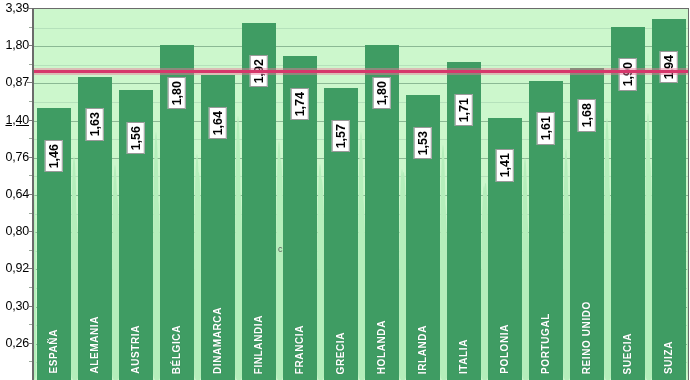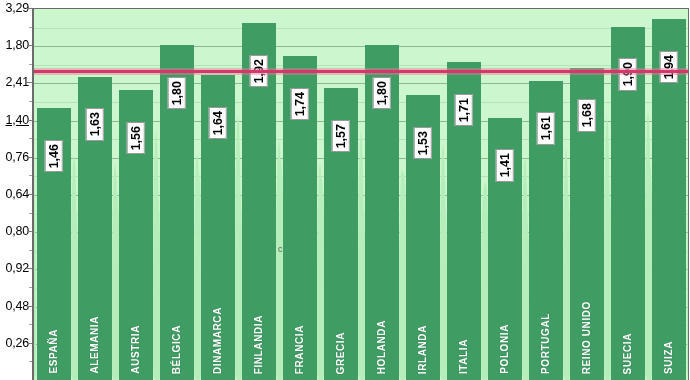--- a/index.html
+++ b/index.html
@@ -51,37 +51,37 @@
         border:1px solid #6b6b6b;border-top:none;box-sizing:border-box;
         pointer-events:none;z-index:8;border-bottom:none;}
   .watermark{position:absolute;font-size:9px;color:#5a5a5a;}
 </style>
 </head>
 <body>
 
 <div id="chart-root">
 
   <div id="y-axis">
-      <div class="ytick" style="top: 8px;">3,29</div>
+      <div class="ytick" style="top: 8px;">3,39</div>
       <div class="ytick-mark" style="top: 8px;"></div>
       <div class="ytick" style="top: 45.2px;">1,80</div>
       <div class="ytick-mark" style="top: 45.2px;"></div>
-      <div class="ytick" style="top: 82.4px;">2,41</div>
+      <div class="ytick" style="top: 82.4px;">0,87</div>
       <div class="ytick-mark" style="top: 82.4px;"></div>
       <div class="ytick" style="top: 119.6px; text-decoration: underline;">1,40</div>
       <div class="ytick-mark" style="top: 119.6px;"></div>
       <div class="ytick" style="top: 156.8px;">0,76</div>
       <div class="ytick-mark" style="top: 156.8px;"></div>
       <div class="ytick" style="top: 194px;">0,64</div>
       <div class="ytick-mark" style="top: 194px;"></div>
       <div class="ytick" style="top: 231.2px;">0,80</div>
       <div class="ytick-mark" style="top: 231.2px;"></div>
       <div class="ytick" style="top: 268.4px;">0,92</div>
       <div class="ytick-mark" style="top: 268.4px;"></div>
-      <div class="ytick" style="top: 305.6px;">0,48</div>
+      <div class="ytick" style="top: 305.6px;">0,30</div>
       <div class="ytick-mark" style="top: 305.6px;"></div>
       <div class="ytick" style="top: 342.8px;">0,26</div>
       <div class="ytick-mark" style="top: 342.8px;"></div>
       <div class="ytick-mark minor" style="top: 361.4px;"></div>
       <div class="ytick-mark minor" style="top: 324.2px;"></div>
       <div class="ytick-mark minor" style="top: 287px;"></div>
       <div class="ytick-mark minor" style="top: 249.8px;"></div>
       <div class="ytick-mark minor" style="top: 212.6px;"></div>
       <div class="ytick-mark minor" style="top: 175.4px;"></div>
       <div class="ytick-mark minor" style="top: 138.2px;"></div>

